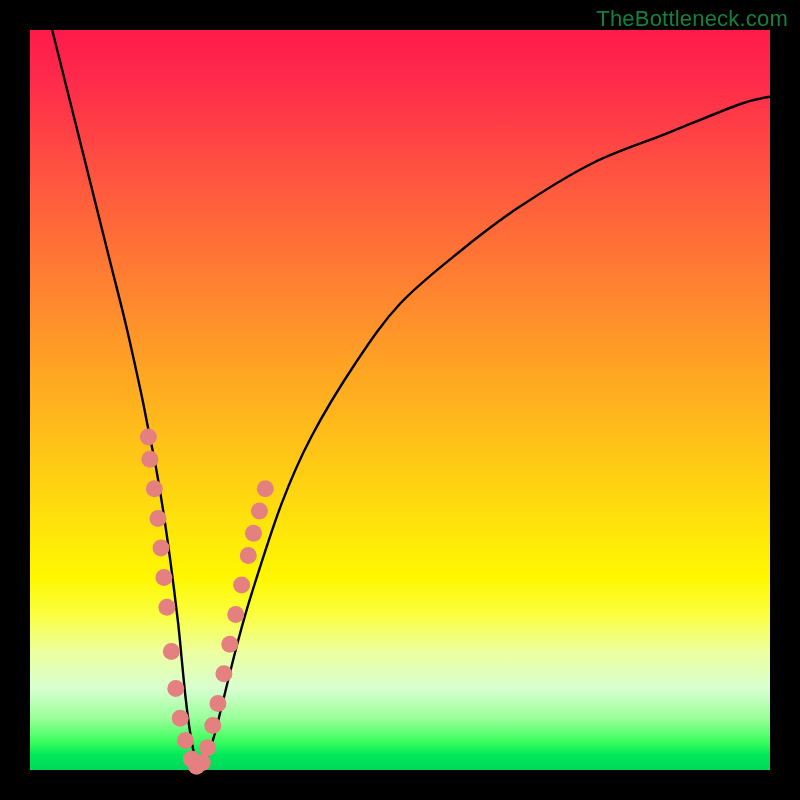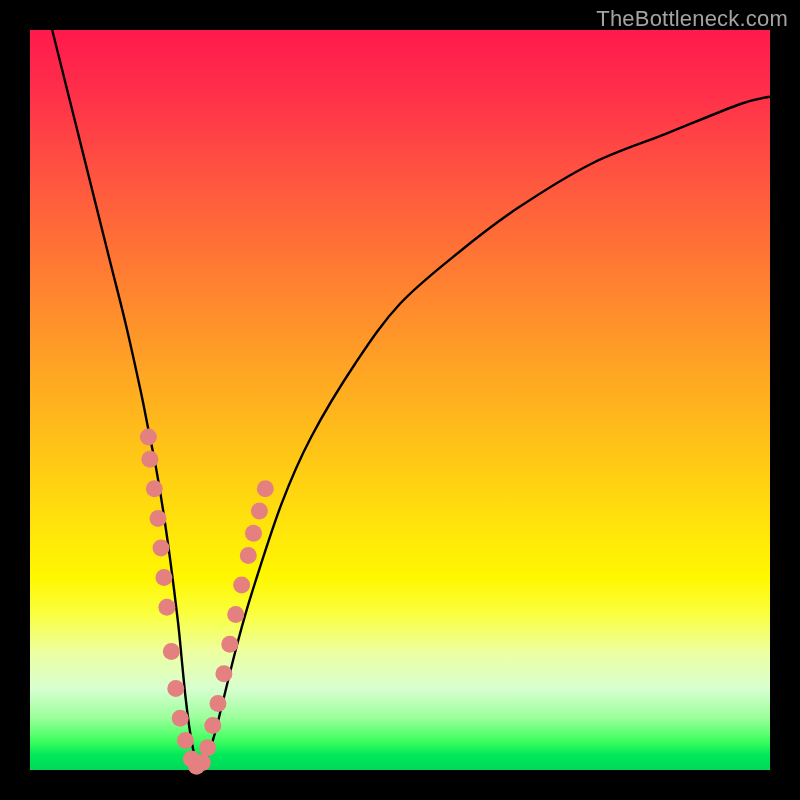--- a/index.html
+++ b/index.html
@@ -38,21 +38,21 @@
       #9aff9a 93%,
       #40ff60 96%,
       #00e85a 98%,
       #00d85a 100%
     );
   }
   .watermark {
     position: absolute;
     top: 6px;
     right: 12px;
-    color: #a3a3a3;
+    color: #15803d;
     font-size: 22px;
     font-weight: 500;
     letter-spacing: 0.2px;
     user-select: none;
   }
   svg.curve {
     position: absolute;
     left: 0;
     top: 0;
     width: 740px;

